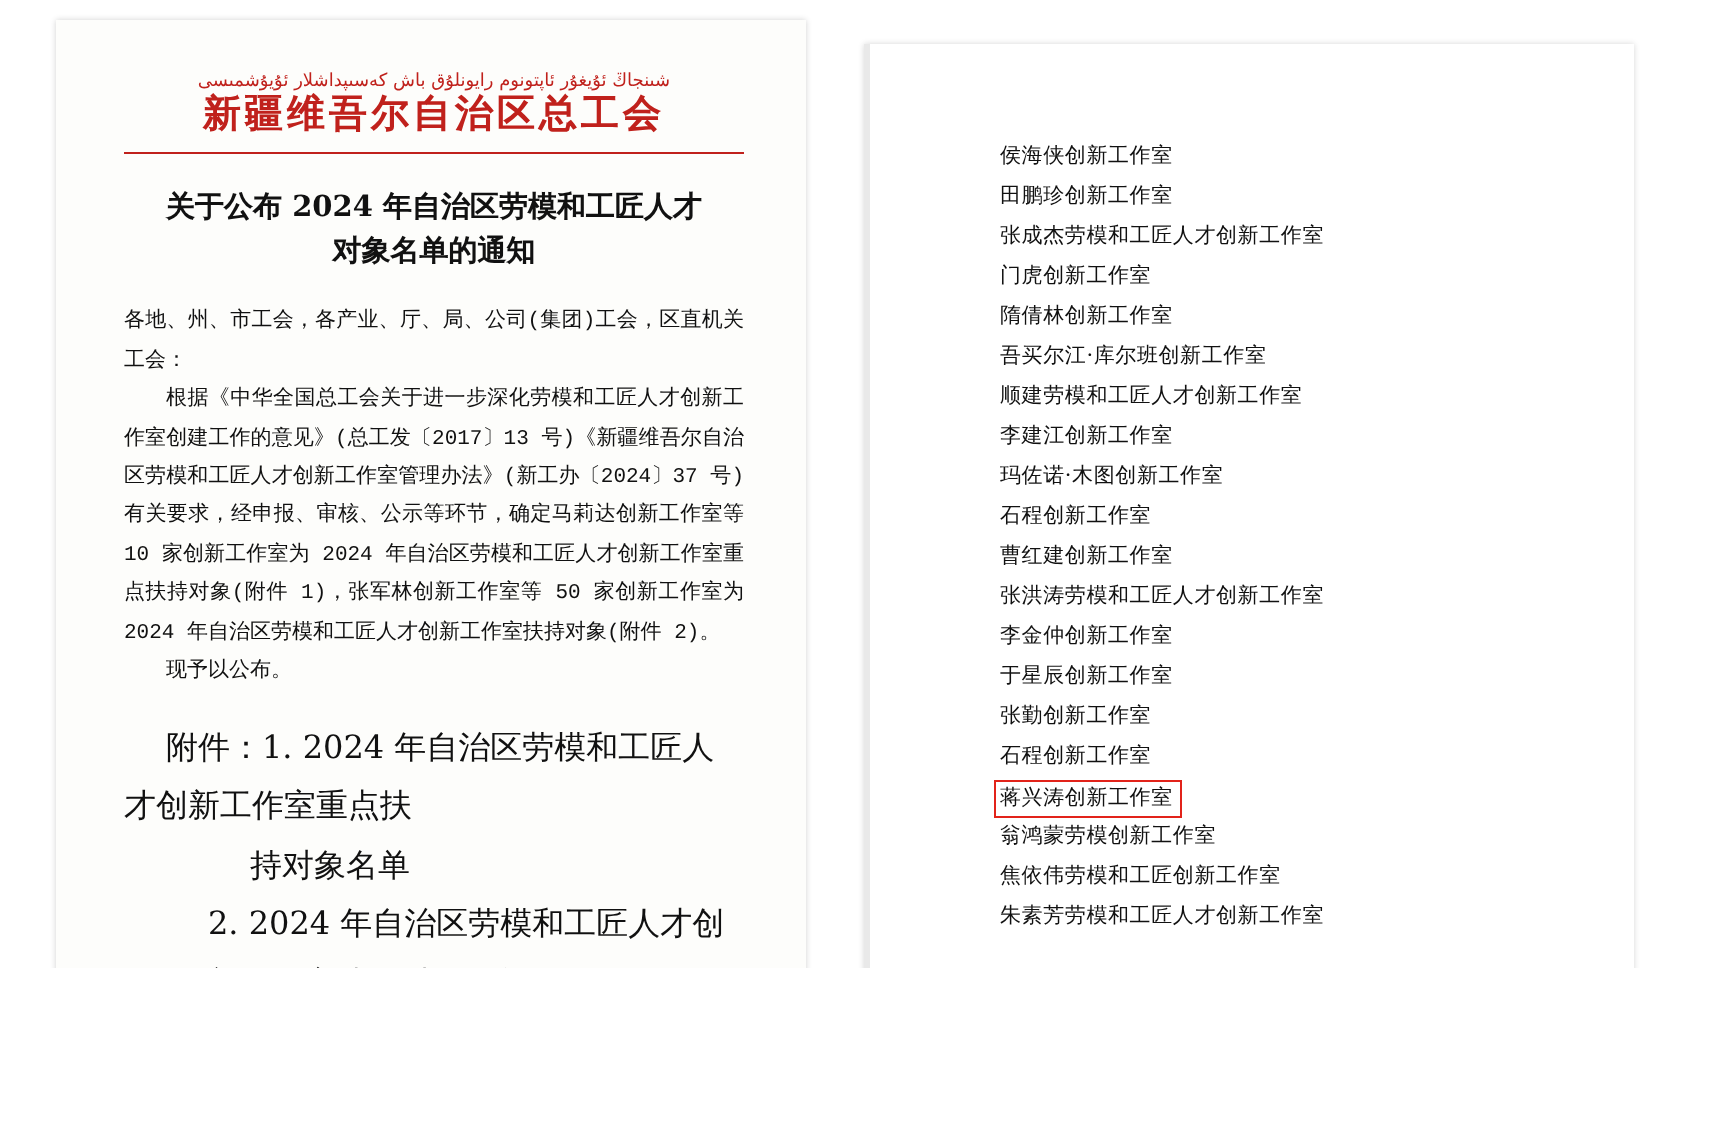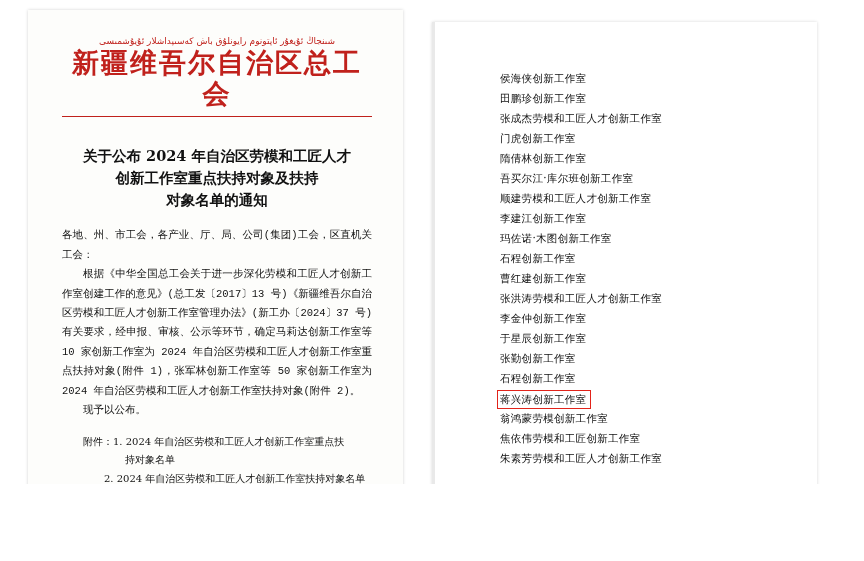--- a/index.html
+++ b/index.html
@@ -40,54 +40,54 @@
     font-size: 9px;
     letter-spacing: 0.4px;
     font-family: "DejaVu Sans", sans-serif;
     margin-bottom: 1px;
     white-space: nowrap;
     overflow: hidden;
   }
   .org-title {
     text-align: center;
     color: #c0211c;
-    font-size: 27px;
+    font-size: 19px;
     font-weight: bold;
     letter-spacing: 2px;
     font-family: "DejaVu Sans", sans-serif;
     line-height: 1.15;
   }
   .red-rule {
     border: none;
     border-top: 1.6px solid #c0211c;
     margin: 7px 0 0 0;
     height: 0;
   }
   .doc-title {
     text-align: center;
     font-size: 14.5px;
     font-weight: bold;
     line-height: 1.5;
-    margin-top: 28px;
+    margin-top: 16px;
     color: #111;
     font-family: "DejaVu Serif", serif;
   }
   .doc-body {
     margin-top: 16px;
     font-size: 10.5px;
     line-height: 1.85;
     color: #111;
     text-align: justify;
     font-family: Liberation Mono, monospace;
   }
   .doc-body p { margin: 0; }
   .indent2 { text-indent: 21px; }
   .attach-block {
     margin-top: 12px;
-    font-size: 10px;
+    font-size: 16px;
     line-height: 1.85;
     color: #111;
     font-family: "DejaVu Serif", serif;
   }
   .attach-line1 { text-indent: 21px; }
   .attach-line2 { padding-left: 63px; }
   .attach-line3 { padding-left: 42px; }
   .sign-block {
     font-size: 10.5px;
     line-height: 1.9;
@@ -154,21 +154,20 @@
 
   <div class="doc-left">
     <div class="doc-left-inner">
 
       <div class="uyghur-line">شىنجاڭ ئۇيغۇر ئاپتونوم رايونلۇق باش كەسىپداشلار ئۇيۇشمىسى</div>
       <div class="org-title">新疆维吾尔自治区总工会</div>
       <hr class="red-rule">
 
       <div class="doc-title">
         <div>关于公布 2024 年自治区劳模和工匠人才</div>
-        <div>创新工作室重点扶持对象及扶持</div>
         <div>对象名单的通知</div>
       </div>
 
       <div class="doc-body">
         <p>各地、州、市工会，各产业、厅、局、公司(集团)工会，区直机关工会：</p>
         <p class="indent2">根据《中华全国总工会关于进一步深化劳模和工匠人才创新工作室创建工作的意见》(总工发〔2017〕13 号)《新疆维吾尔自治区劳模和工匠人才创新工作室管理办法》(新工办〔2024〕37 号)有关要求，经申报、审核、公示等环节，确定马莉达创新工作室等 10 家创新工作室为 2024 年自治区劳模和工匠人才创新工作室重点扶持对象(附件 1)，张军林创新工作室等 50 家创新工作室为 2024 年自治区劳模和工匠人才创新工作室扶持对象(附件 2)。</p>
         <p class="indent2">现予以公布。</p>
       </div>
 
       <div class="attach-block">

